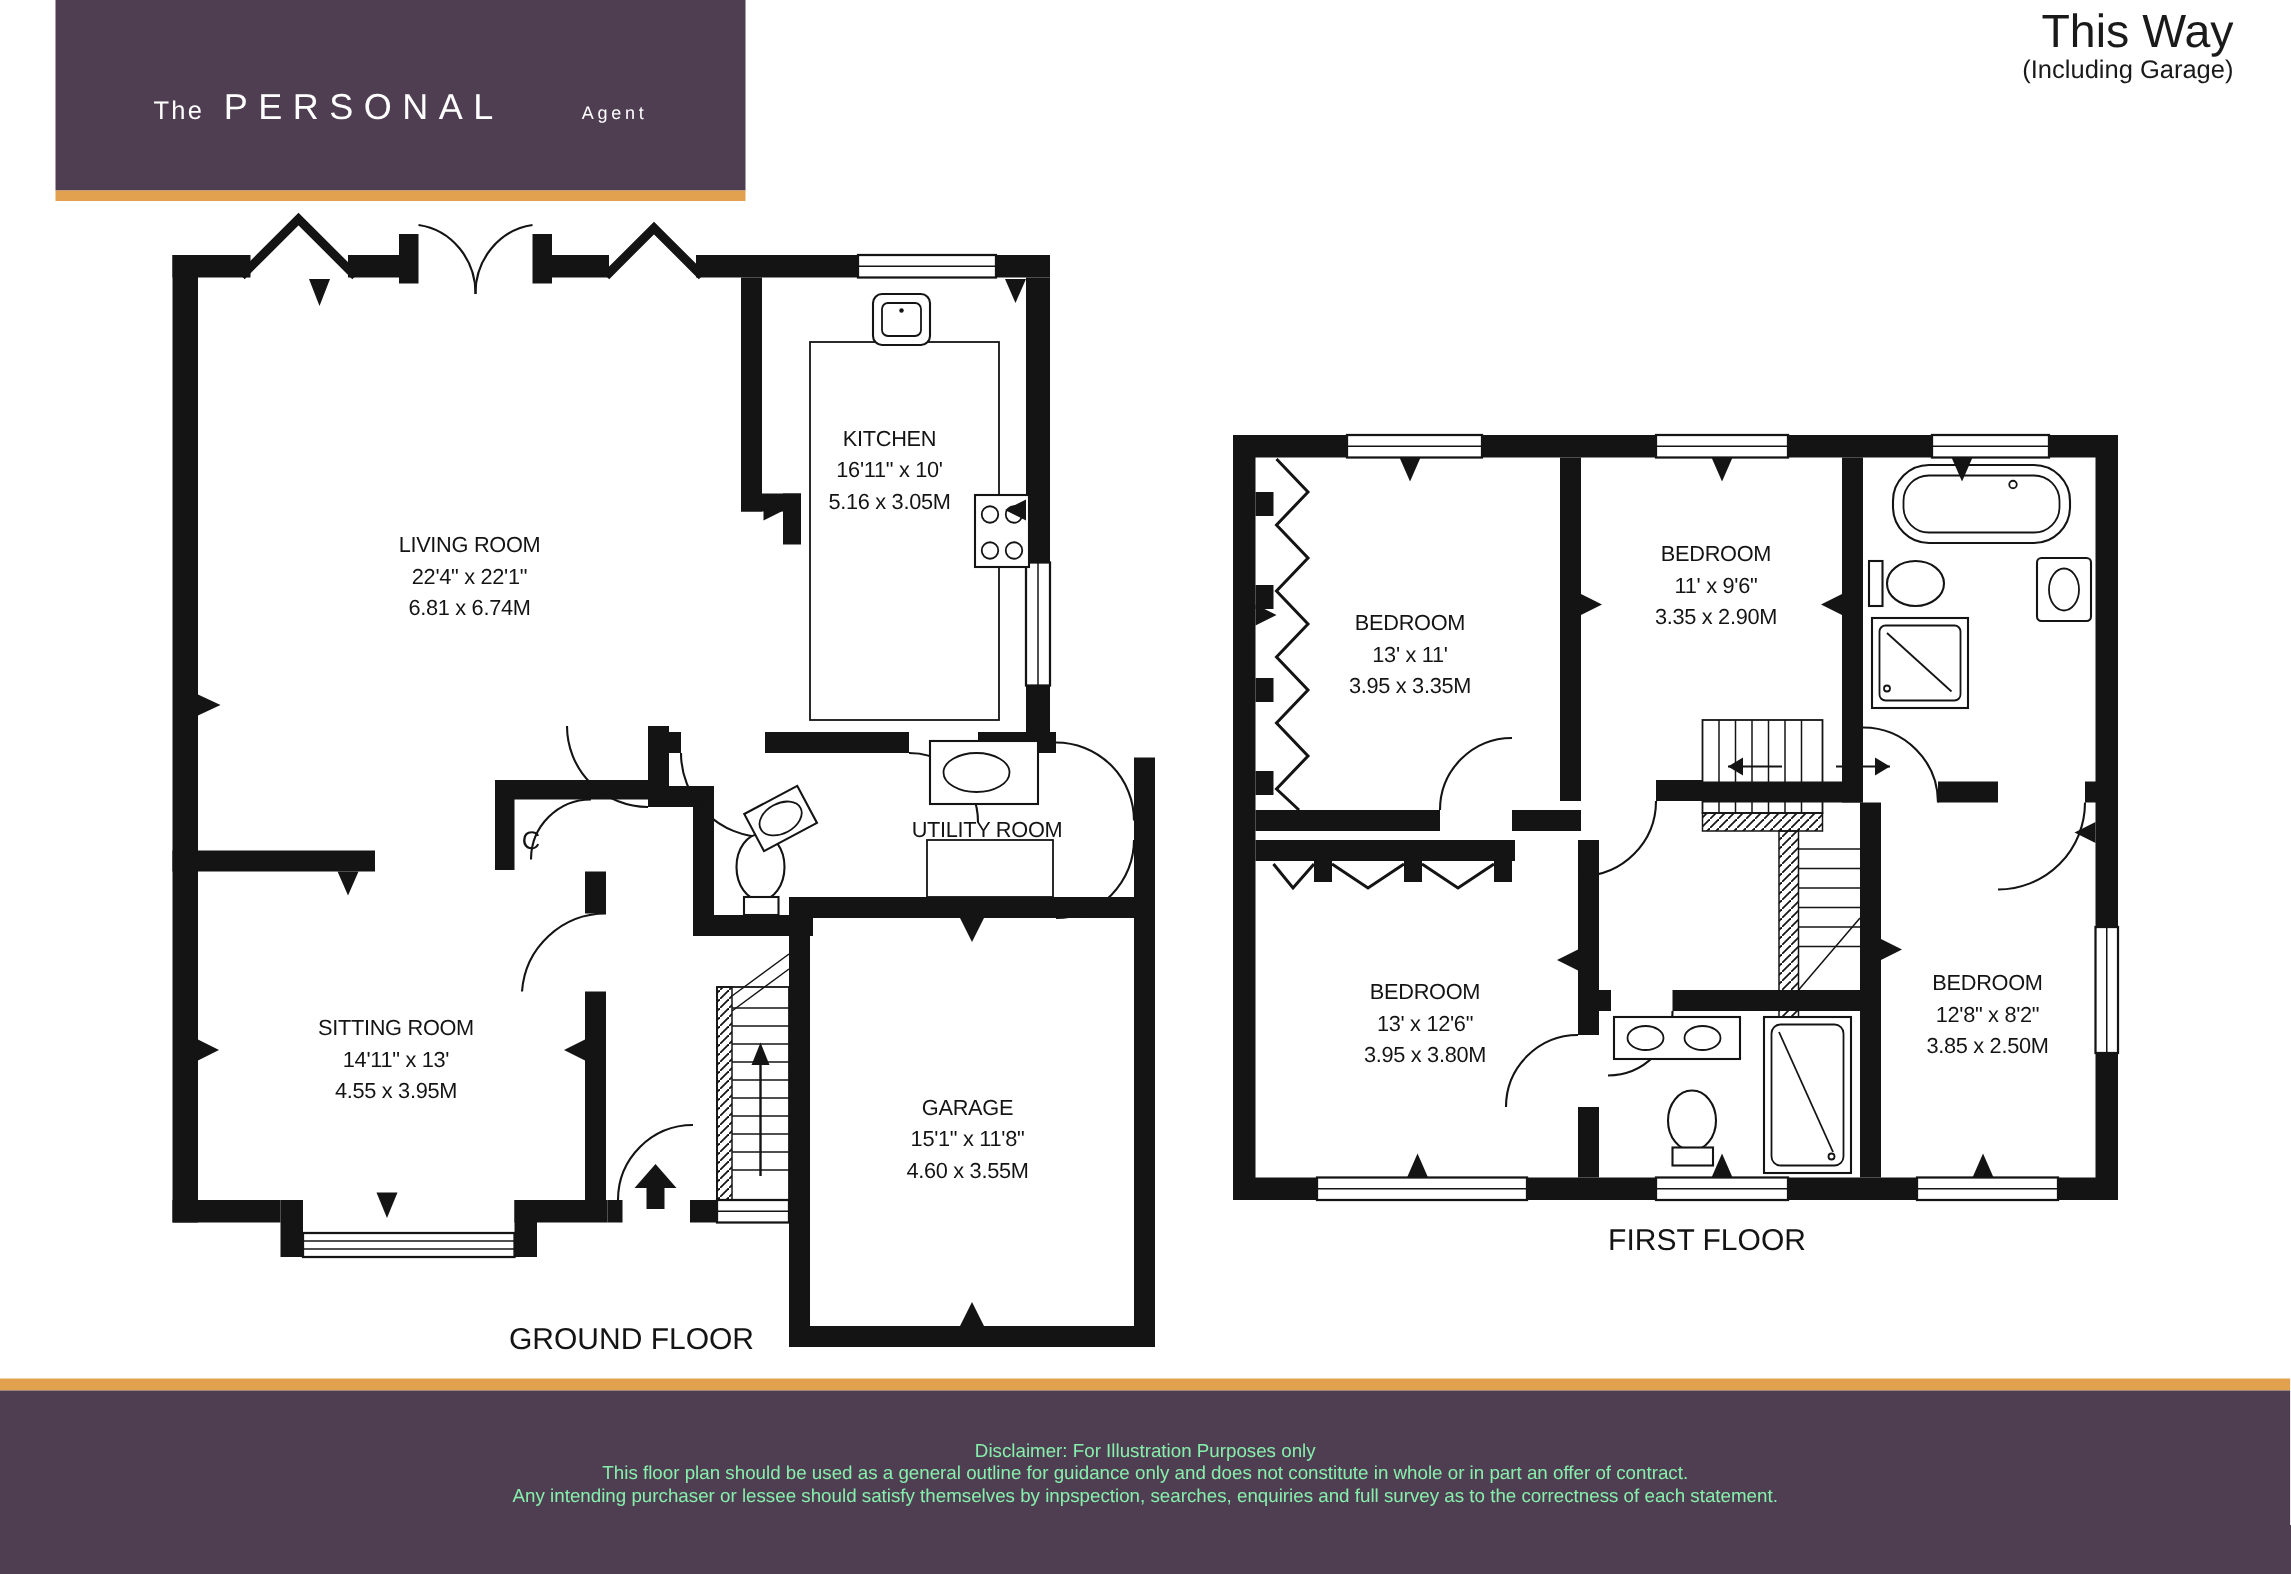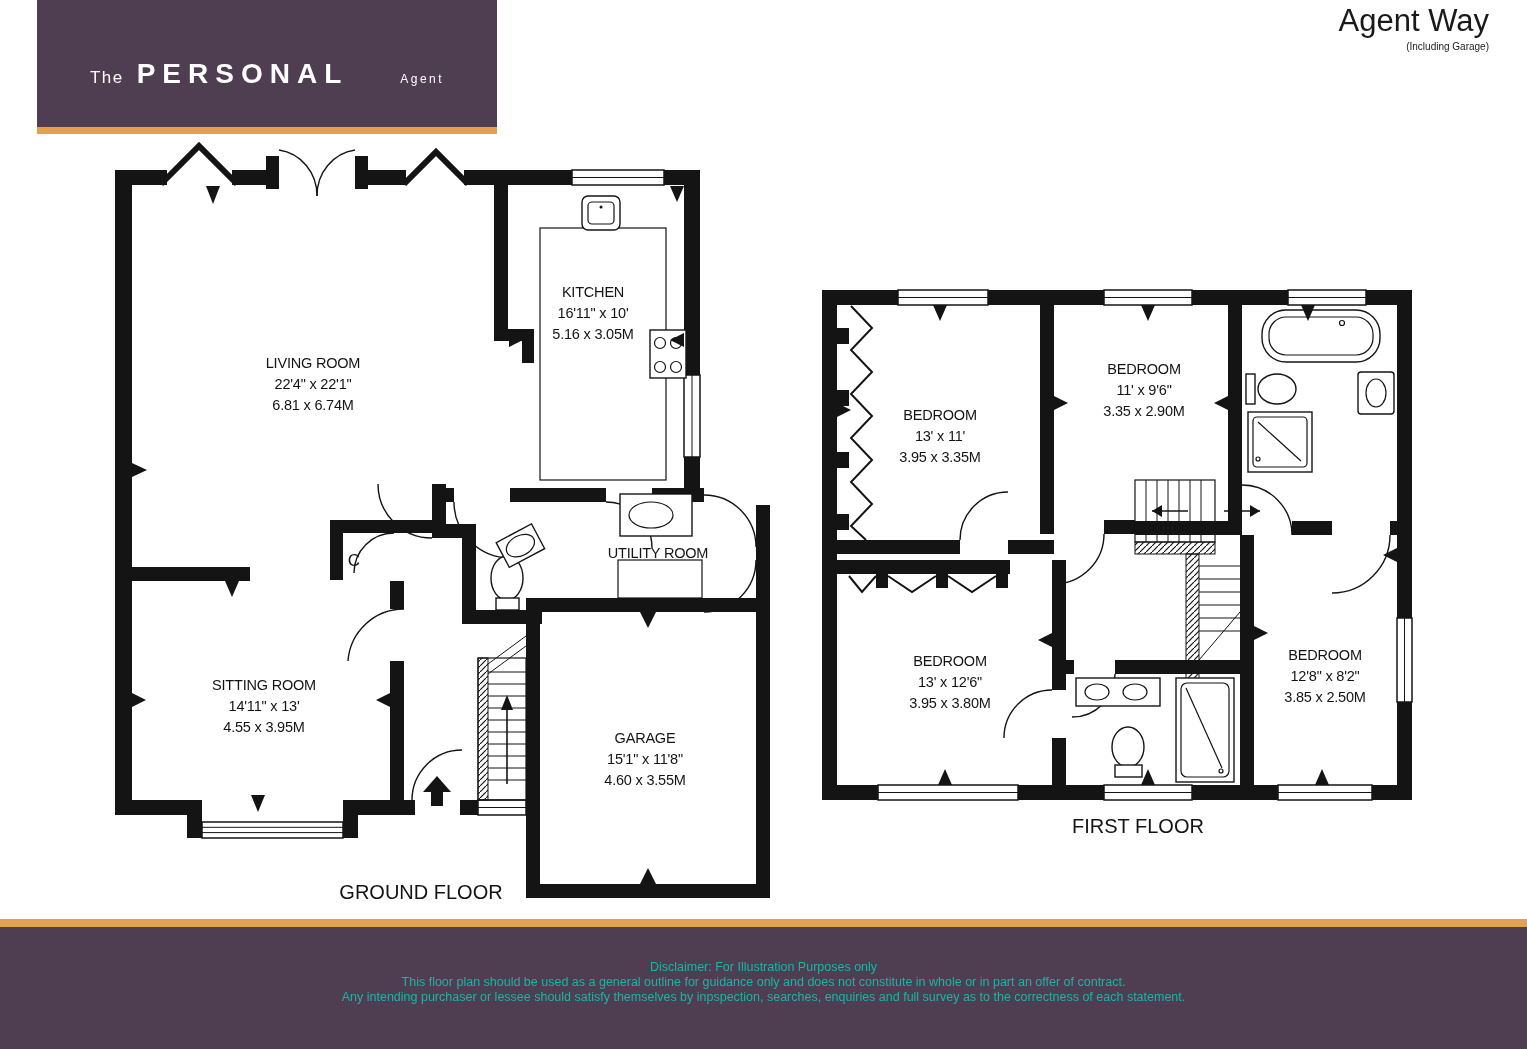--- a/index.html
+++ b/index.html
@@ -3,66 +3,66 @@
 <meta charset="utf-8">
 <style>
   html,body{margin:0;padding:0;background:#ffffff;}
   .page{position:relative;width:1527px;height:1049px;background:#ffffff;overflow:hidden;
         font-family:"Liberation Sans",sans-serif;color:#1a1a1a;}
   
   .brand-box{position:absolute;left:37px;top:0;width:460px;height:127px;background:#4f3d51;
              display:flex;align-items:baseline;justify-content:center;gap:14px;color:#ffffff;}
   .brand-box .inner{display:flex;align-items:baseline;gap:13px;margin-top:58px;}
   .brand-the{font-size:17px;letter-spacing:1.5px;text-align:center;}
-  .brand-name{font-size:28px;letter-spacing:7px;font-weight:bold;}
+  .brand-name{font-size:24px;letter-spacing:7px;font-weight:normal;}
   .brand-agent{font-size:12px;letter-spacing:2.5px;margin-left:39px;}
   .brand-stripe{position:absolute;left:37px;top:127px;width:460px;height:7px;background:#e1a14f;}
   
   .title-block{position:absolute;top:2px;right:38px;text-align:right;}
   .prop-title{font-size:31px;line-height:37px;}
   .area-line{font-size:19px;line-height:23px;}
-  .sub-line{font-size:10px;line-height:16px;}
+  .sub-line{font-size:17px;line-height:16px;}
   
   svg.plans{position:absolute;left:0;top:0;}
   svg text{font-family:"Liberation Sans",sans-serif;fill:#141414;}
   .room-name,.room-dim{font-size:14.5px;text-anchor:middle;letter-spacing:-0.2px;}
   .floor-label{font-size:20px;text-anchor:middle;}
   .c-label{font-size:17px;text-anchor:middle;}
   .wall{fill:#141414;}
   .win{fill:#ffffff;stroke:#141414;stroke-width:1.5;}
   .thin{stroke:#141414;stroke-width:1;fill:none;}
   .arc{stroke:#141414;stroke-width:1.4;fill:none;}
   .fix{stroke:#141414;stroke-width:1.4;fill:#ffffff;}
   .fix2{stroke:#141414;stroke-width:1.2;fill:none;}
   .tick{fill:#141414;}
   .chev{stroke:#141414;stroke-width:6;fill:none;}
   .saw{stroke:#141414;stroke-width:2;fill:none;}
   
   .footer-stripe{position:absolute;left:0;top:919px;width:1527px;height:8px;background:#e1a14f;}
   .footer-box{position:absolute;left:0;top:927px;width:1527px;height:122px;background:#4f3d51;
-              text-align:center;color:#14b8a6;}
+              text-align:center;color:#86efac;}
   .footer-box p{margin:0;font-size:12.5px;line-height:15px;}
   .footer-box p:first-child{margin-top:33px;}
 </style>
 </head>
 <body>
 
 <div class="page">
 
   <div class="brand-box">
     <div class="inner">
       <span class="brand-the">The</span>
       <span class="brand-name">PERSONAL</span>
       <span class="brand-agent">Agent</span>
     </div>
   </div>
   <div class="brand-stripe"></div>
 
   <div class="title-block">
-    <div class="prop-title">Agent Way</div>
+    <div class="prop-title">This Way</div>
     <div class="sub-line">(Including Garage)</div>
   </div>
 
   <svg class="plans" width="1527" height="1049" viewBox="0 0 1527 1049">
     <defs>
       <pattern id="hatch" width="6" height="6" patternUnits="userSpaceOnUse">
         <path d="M0,6 L6,0" stroke="#141414" stroke-width="1.2"></path>
       </pattern>
     </defs>
 

